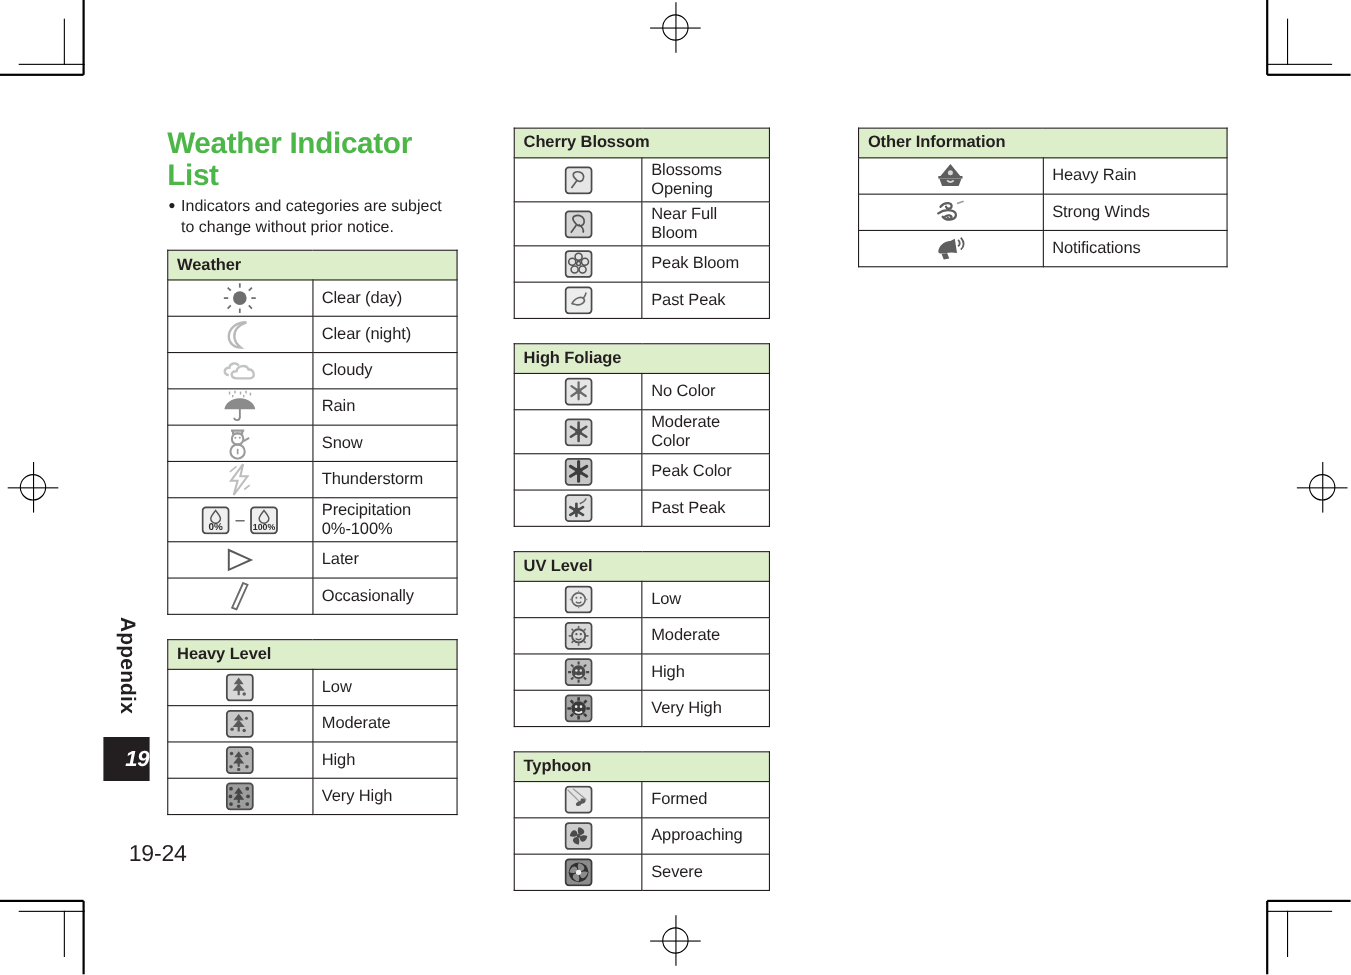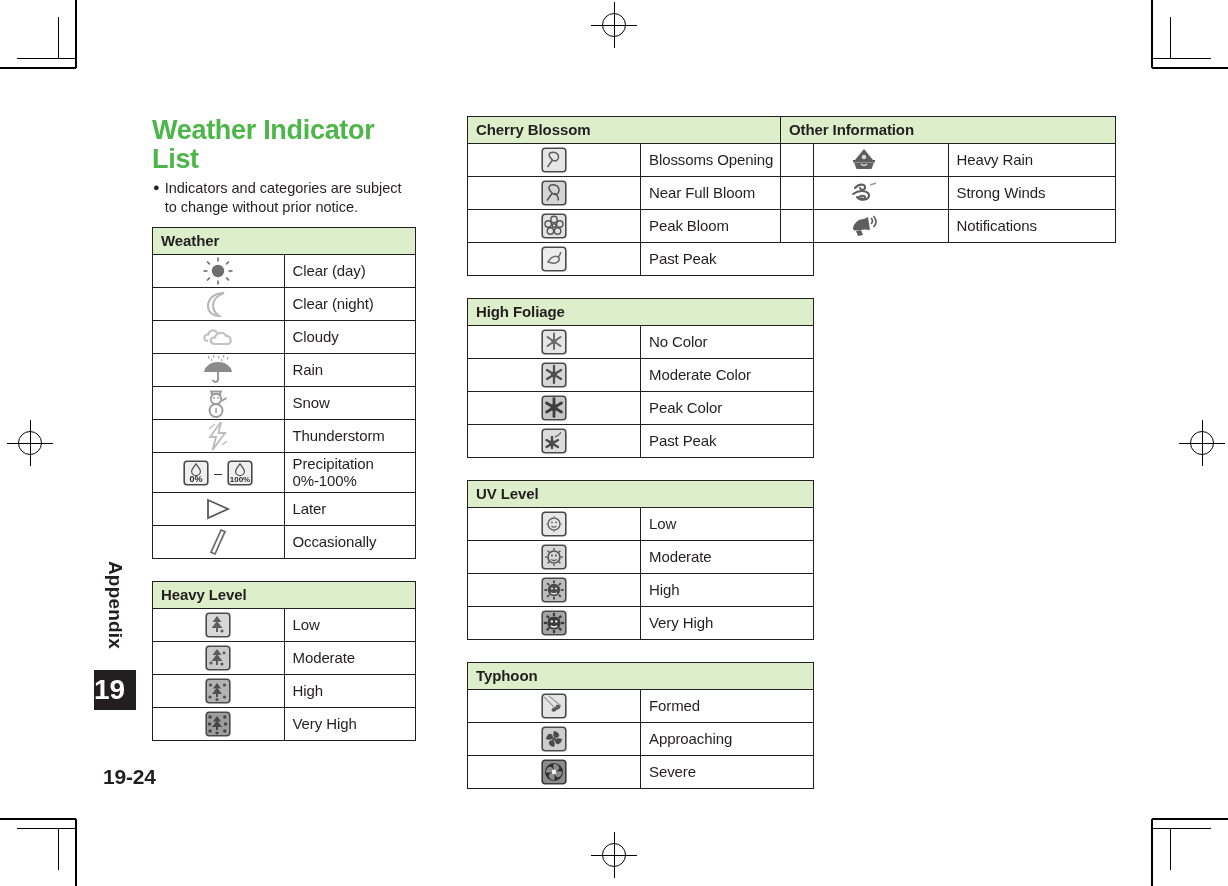--- a/index.html
+++ b/index.html
@@ -50,38 +50,39 @@
     transform-origin: center center;
     white-space: nowrap;
   }
   .sidetab .chapnum {
     position: absolute;
     left: 0px; top: 86px;
     width: 42px; height: 40px;
     background: #231f20;
     color: #ffffff;
     font-weight: bold;
-    font-size: 28px;
-    text-align: left;
+    font-size: 20px;
+    text-align: right;
     line-height: 40px;
+    font-style: italic;
   }
 
   .folio {
     position: absolute;
-    left: 103px; top: 765px;
+    left: 117px; top: 765px;
     font-size: 21px;
-    font-weight: bold;
+    font-weight: normal;
     letter-spacing: -0.2px;
     color: #231f20;
   }
 
   
   .col { position: absolute; }
   .col-1 { left: 152px; top: 116px; width: 264px; }
-  .col-2 { left: 467px; top: 116px; width: 347px; }
+  .col-2 { left: 467px; top: 116px; width: 233px; }
   .col-3 { left: 780px; top: 116px; width: 336px; }
 
   h1.title {
     margin: 0 0 4px 0;
     font-size: 27px;
     font-weight: bold;
     color: #4cb748;
     letter-spacing: -0.3px;
     line-height: 1.08;
   }

